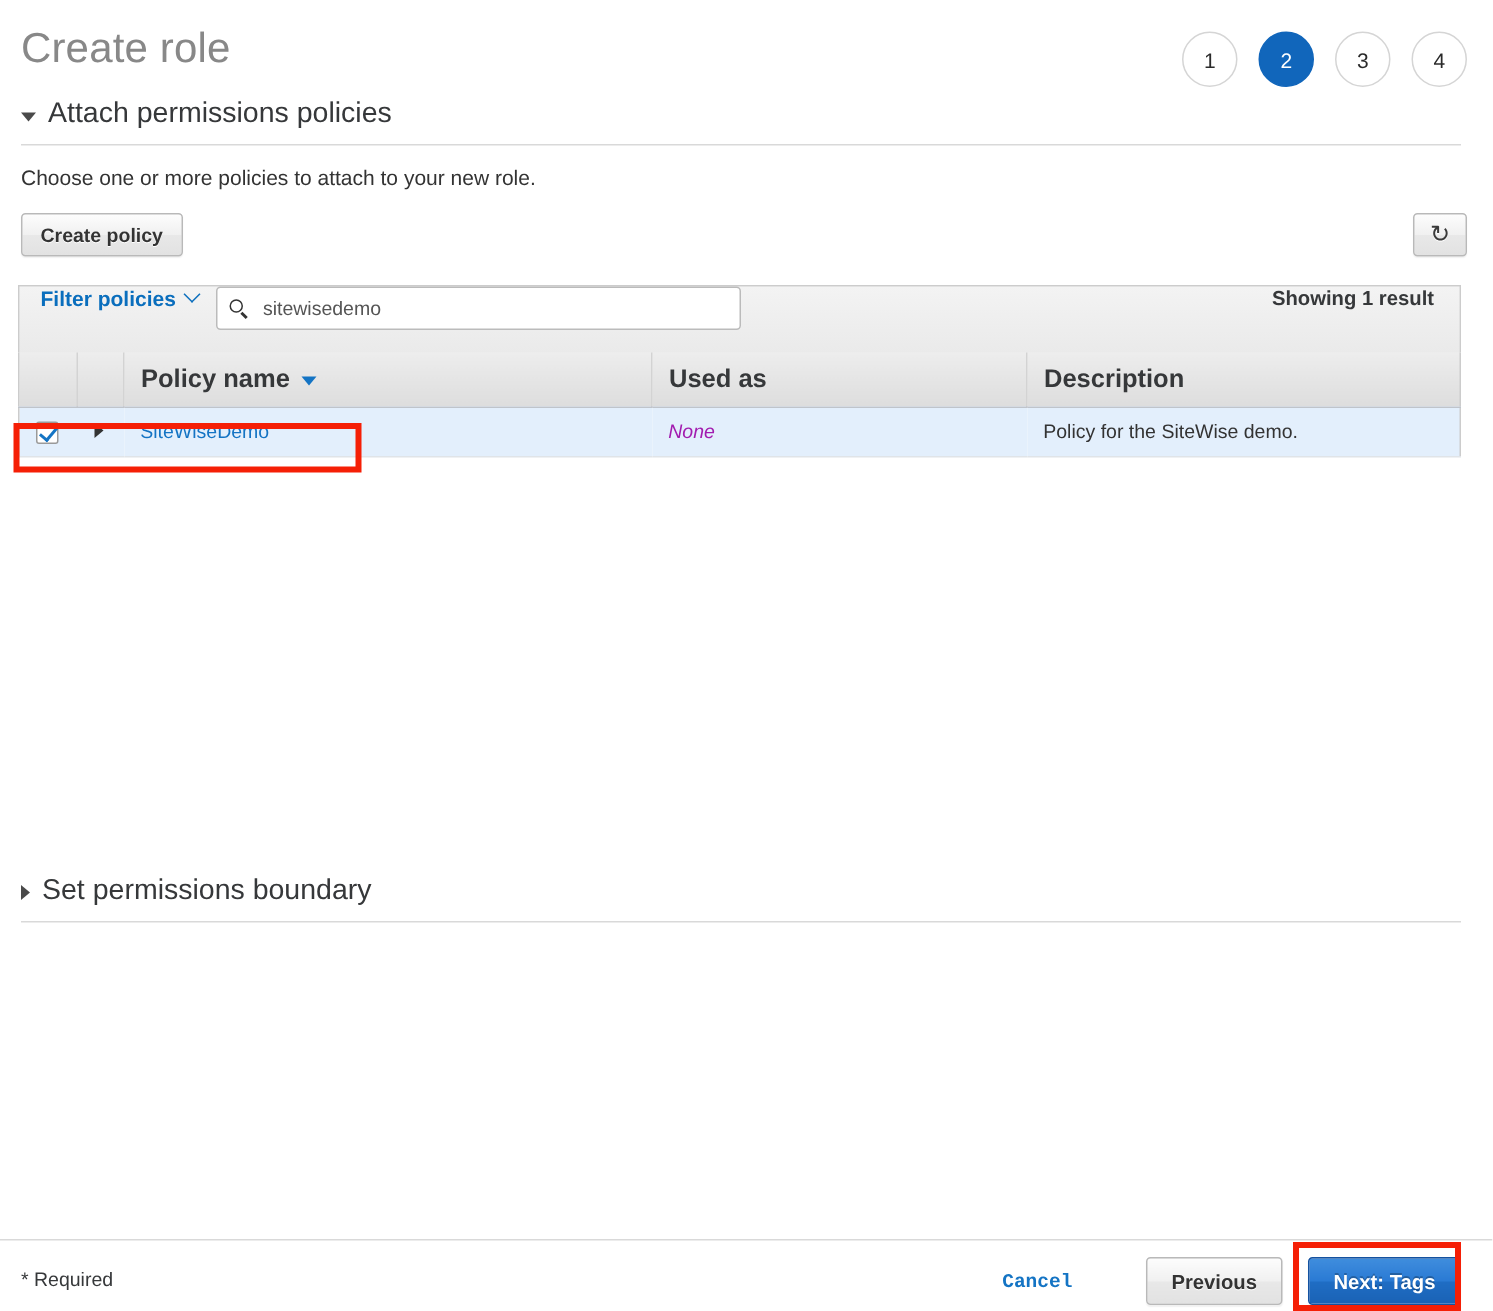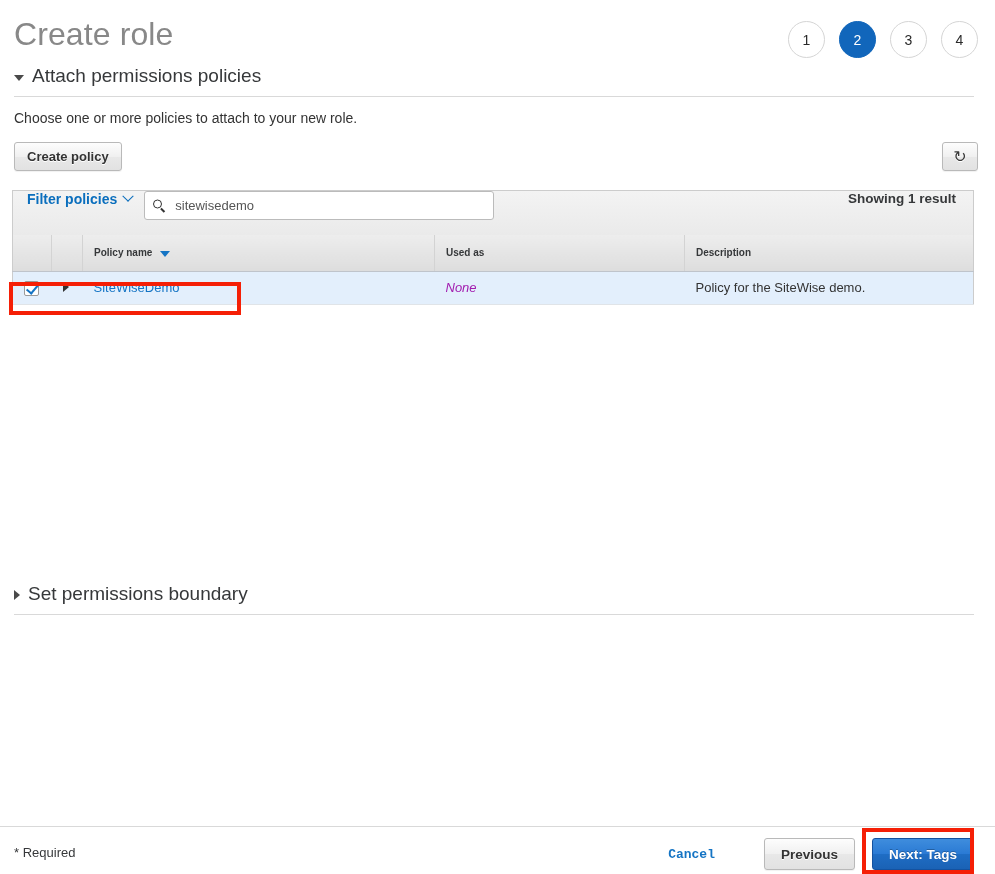--- a/index.html
+++ b/index.html
@@ -18,21 +18,21 @@
   }
 
   
   .page-head {
     position: absolute;
     left: 0; top: 0; right: 0; height: 78px;
   }
   .page-title {
     position: absolute;
     left: 14px; top: 16px;
-    font-size: 32px;
+    font-size: 28px;
     font-weight: 400;
     color: #888888;
     letter-spacing: 0.1px;
     white-space: nowrap;
   }
   .steps {
     position: absolute;
     right: 17px; top: 21px;
     display: flex;
     gap: 14px;
@@ -221,21 +221,21 @@
     table-layout: fixed;
     font-size: 13px;
   }
   .policy-table th {
     background: linear-gradient(to bottom, #ededed 0%, #dddddd 100%);
     border-bottom: 1px solid #bfc4cb;
     border-right: 1px solid #d3d3d3;
     height: 36px;
     padding: 0 11px;
     text-align: left;
-    font-size: 10px;
+    font-size: 17px;
     font-weight: bold;
     color: #36383a;
     vertical-align: middle;
   }
   .policy-table th:last-child { border-right: none; }
   .policy-table td {
     height: 33px;
     padding: 0 11px;
     vertical-align: middle;
     border-bottom: 1px solid #e0e4e8;

